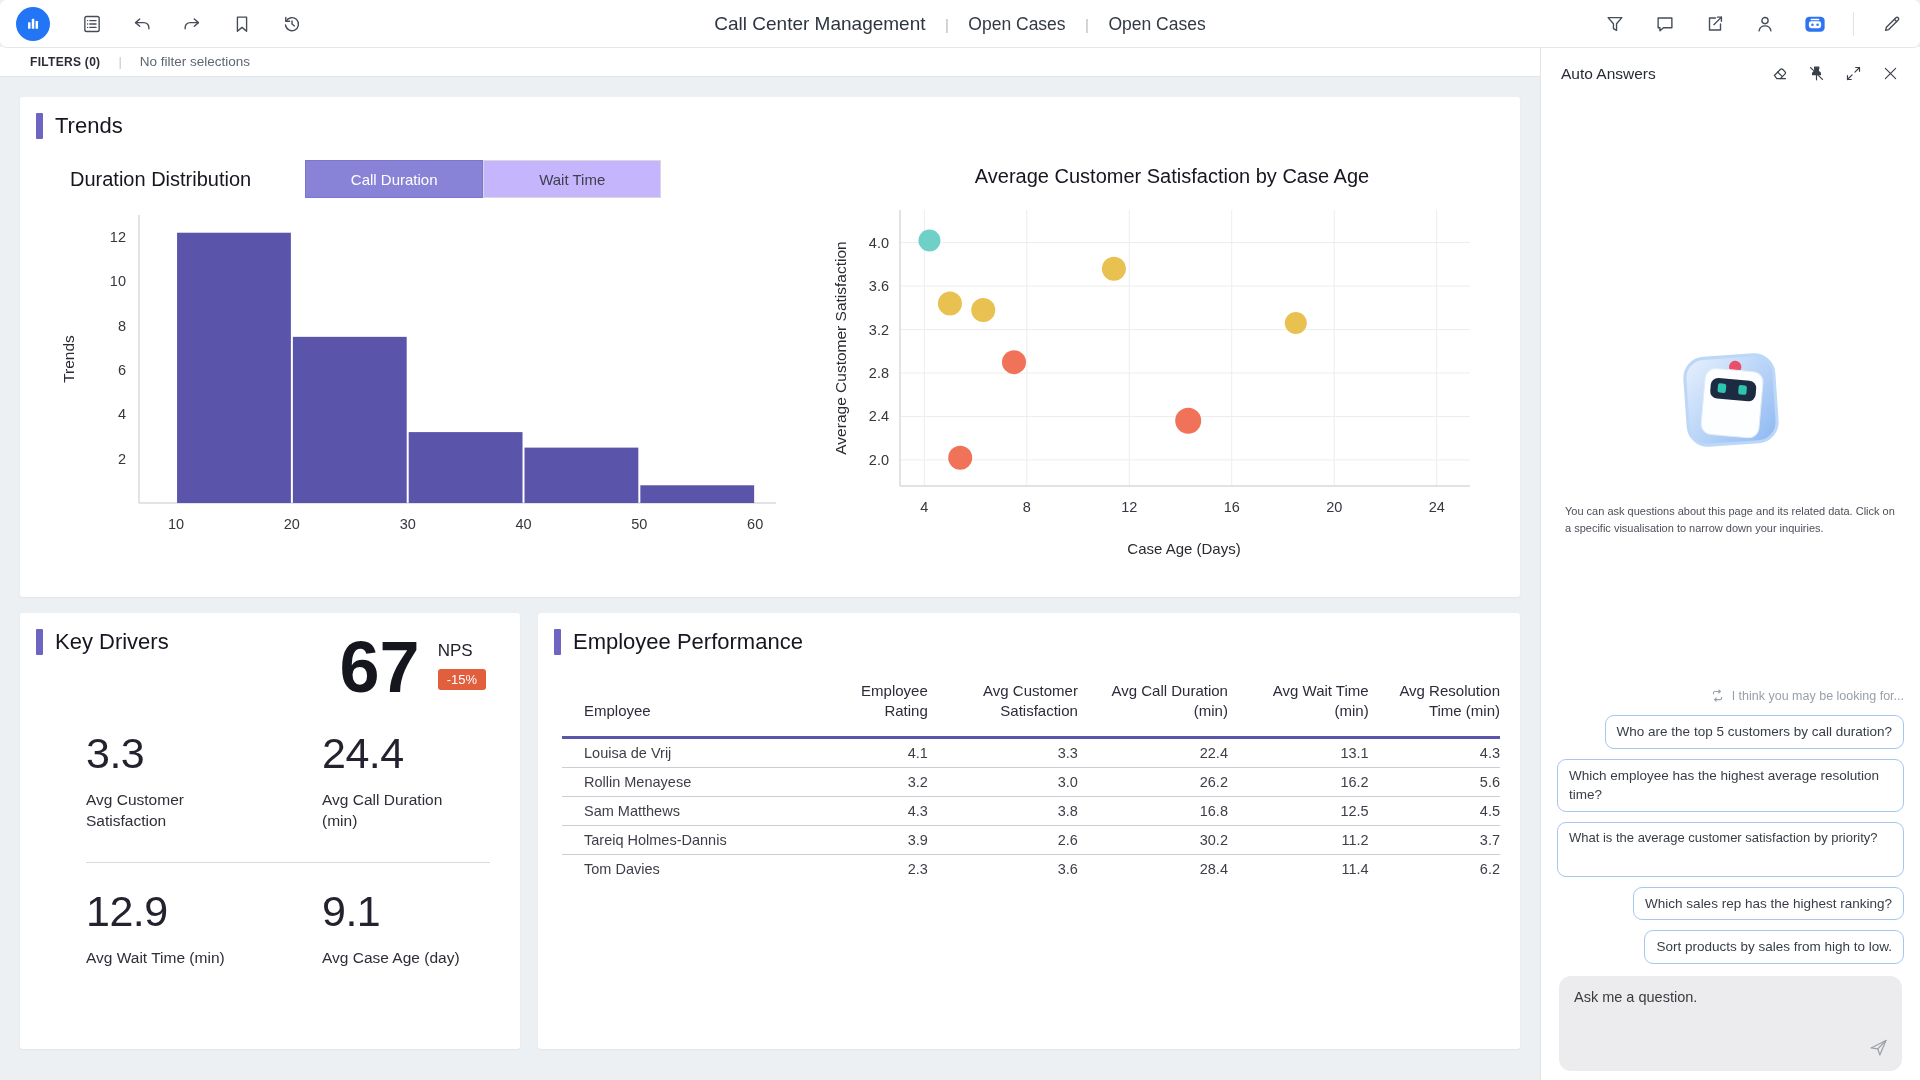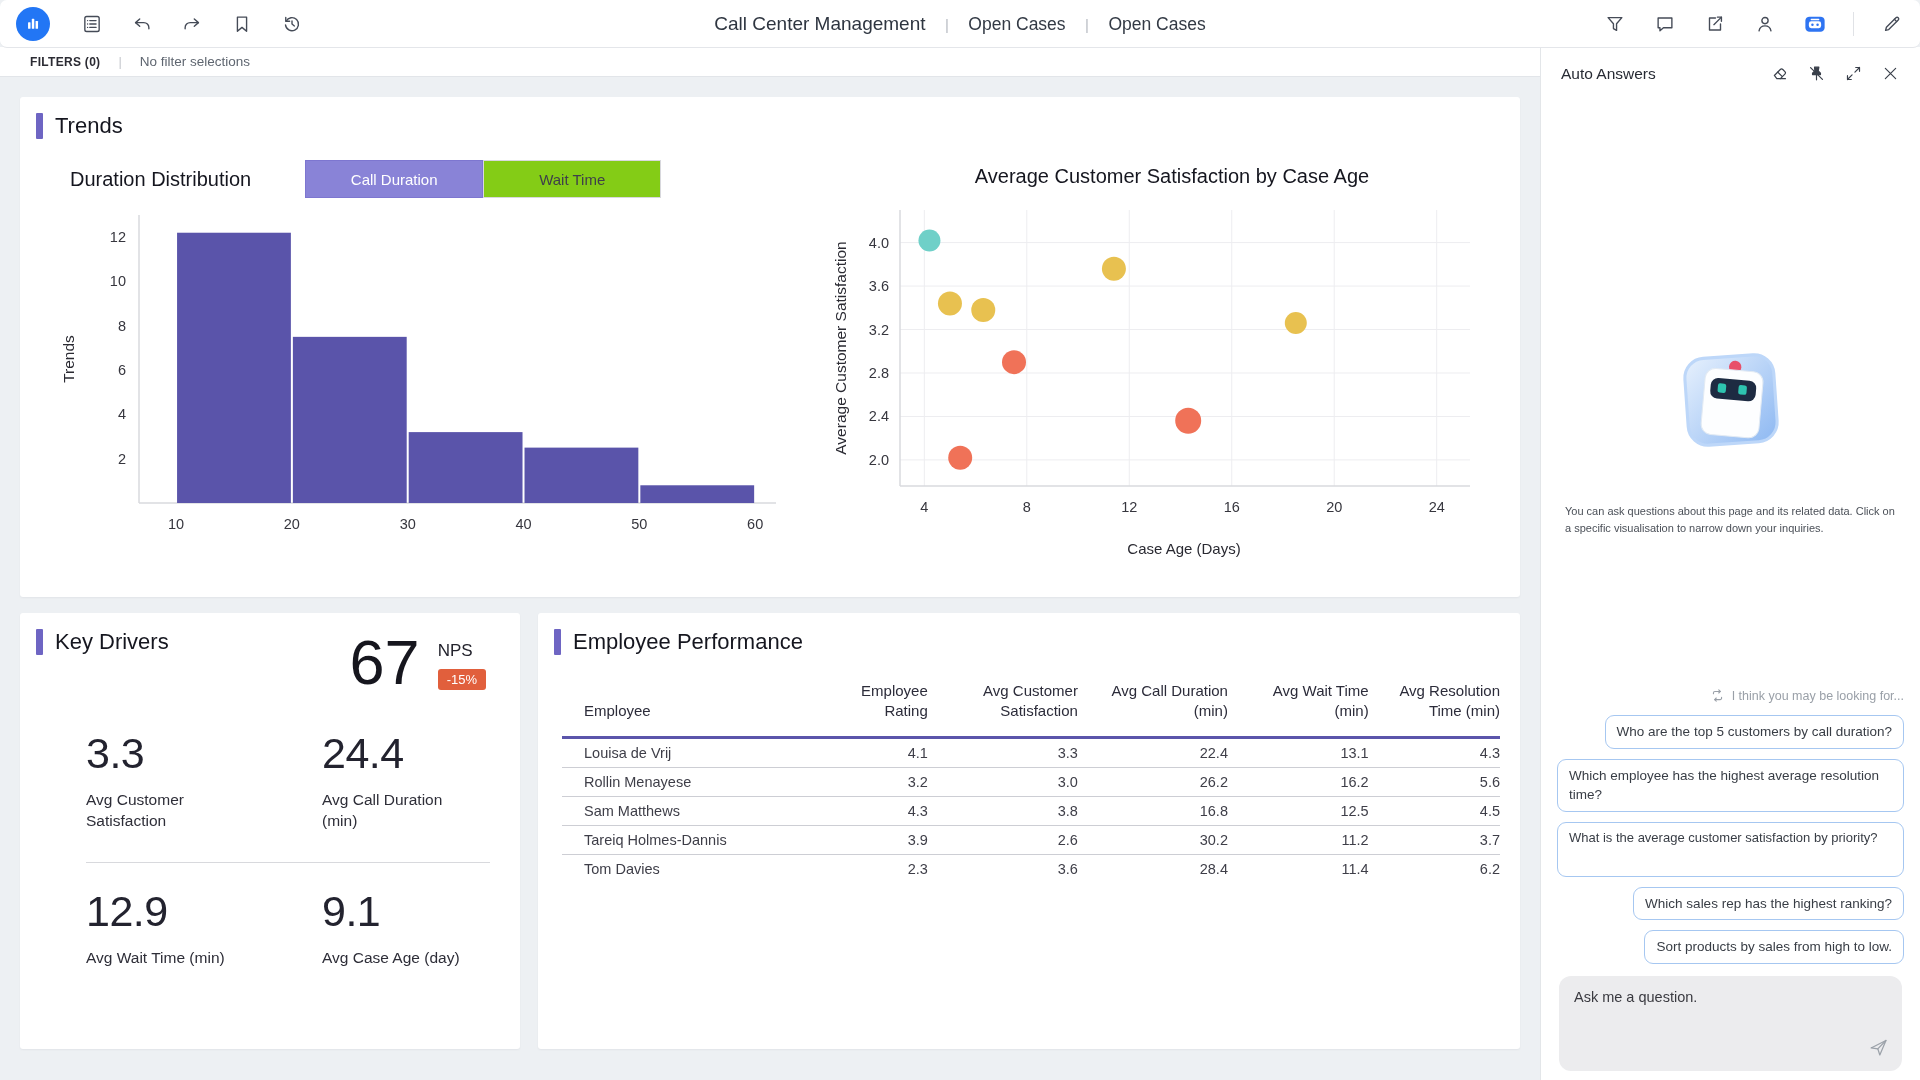--- a/index.html
+++ b/index.html
@@ -33,36 +33,36 @@
   .section-head{display:flex;align-items:center;padding:16px 0 0 16px;}
   .accent{width:7px;height:26px;background:#6e65c3;border-radius:1px;margin-right:12px;}
   .section-head h2{margin:0;font-size:22px;font-weight:500;color:#15161f;}
   
   .trends-card{height:500px;margin-bottom:16px;}
   .charts-row{display:flex;padding:6px 24px 0 24px;}
   .hist-block{width:742px;}
   .hist-head{display:flex;align-items:center;margin:14px 0 2px 26px;height:40px;}
   .hist-head h3{margin:0;font-size:20px;font-weight:400;color:#15161f;}
   .toggle{display:flex;margin-left:54px;}
-  .tg{width:178px;height:38px;border:1px solid #d8d8dd;background:#84cc16;color:#3f3f4a;
+  .tg{width:178px;height:38px;border:1px solid #d8d8dd;background:#c4b5fd;color:#3f3f4a;
     font-size:15px;cursor:pointer;}
   .tg.active{background:#8983d7;border-color:#7d76d0;color:#fff;}
   .xlabel{font-size:15px;color:#2a2a32;text-align:center;margin-top:2px;}
   .hist-block .xlabel{padding-left:60px;}
   .scatter-block{width:660px;margin-left:36px;}
   .scatter-title{margin:20px 0 6px 0;font-size:20px;font-weight:400;color:#15161f;text-align:center;padding-left:40px;}
   .scatter-block .xlabel{padding-left:64px;margin-top:6px;}
   svg text.tick{font-size:14.5px;fill:#36363e;font-family:"Liberation Sans",sans-serif;}
   svg text.axis-label{font-size:15.5px;fill:#2a2a32;font-family:"Liberation Sans",sans-serif;}
   
   .bottom-row{display:flex;gap:18px;}
   .kd-card{width:500px;height:436px;}
   .emp-card{flex:1;height:436px;}
   .nps{position:absolute;top:18px;right:34px;display:flex;}
-  .nps-num{font-size:63px;font-weight:400;color:#16161e;line-height:1;}
+  .nps-num{font-size:72px;font-weight:700;color:#16161e;line-height:1;}
   .nps-side{margin-left:18px;padding-top:10px;}
   .nps-label{font-size:17px;color:#23232d;}
   .nps-badge{margin-top:8px;background:#e15f3c;color:#fff;font-size:13px;padding:3px 9px;
     border-radius:3px;display:inline-block;}
   .metrics{display:grid;grid-template-columns:236px 1fr;margin:74px 30px 0 66px;}
   .metric .val{font-size:43px;font-weight:500;color:#23232f;letter-spacing:-.5px;}
   .metric .lab{font-size:15.5px;color:#2e2e38;line-height:1.35;max-width:158px;margin-top:12px;}
   .metric.top{padding-bottom:30px;}
   .metric.bot{border-top:1px solid #d8d9dd;padding-top:24px;}
   

